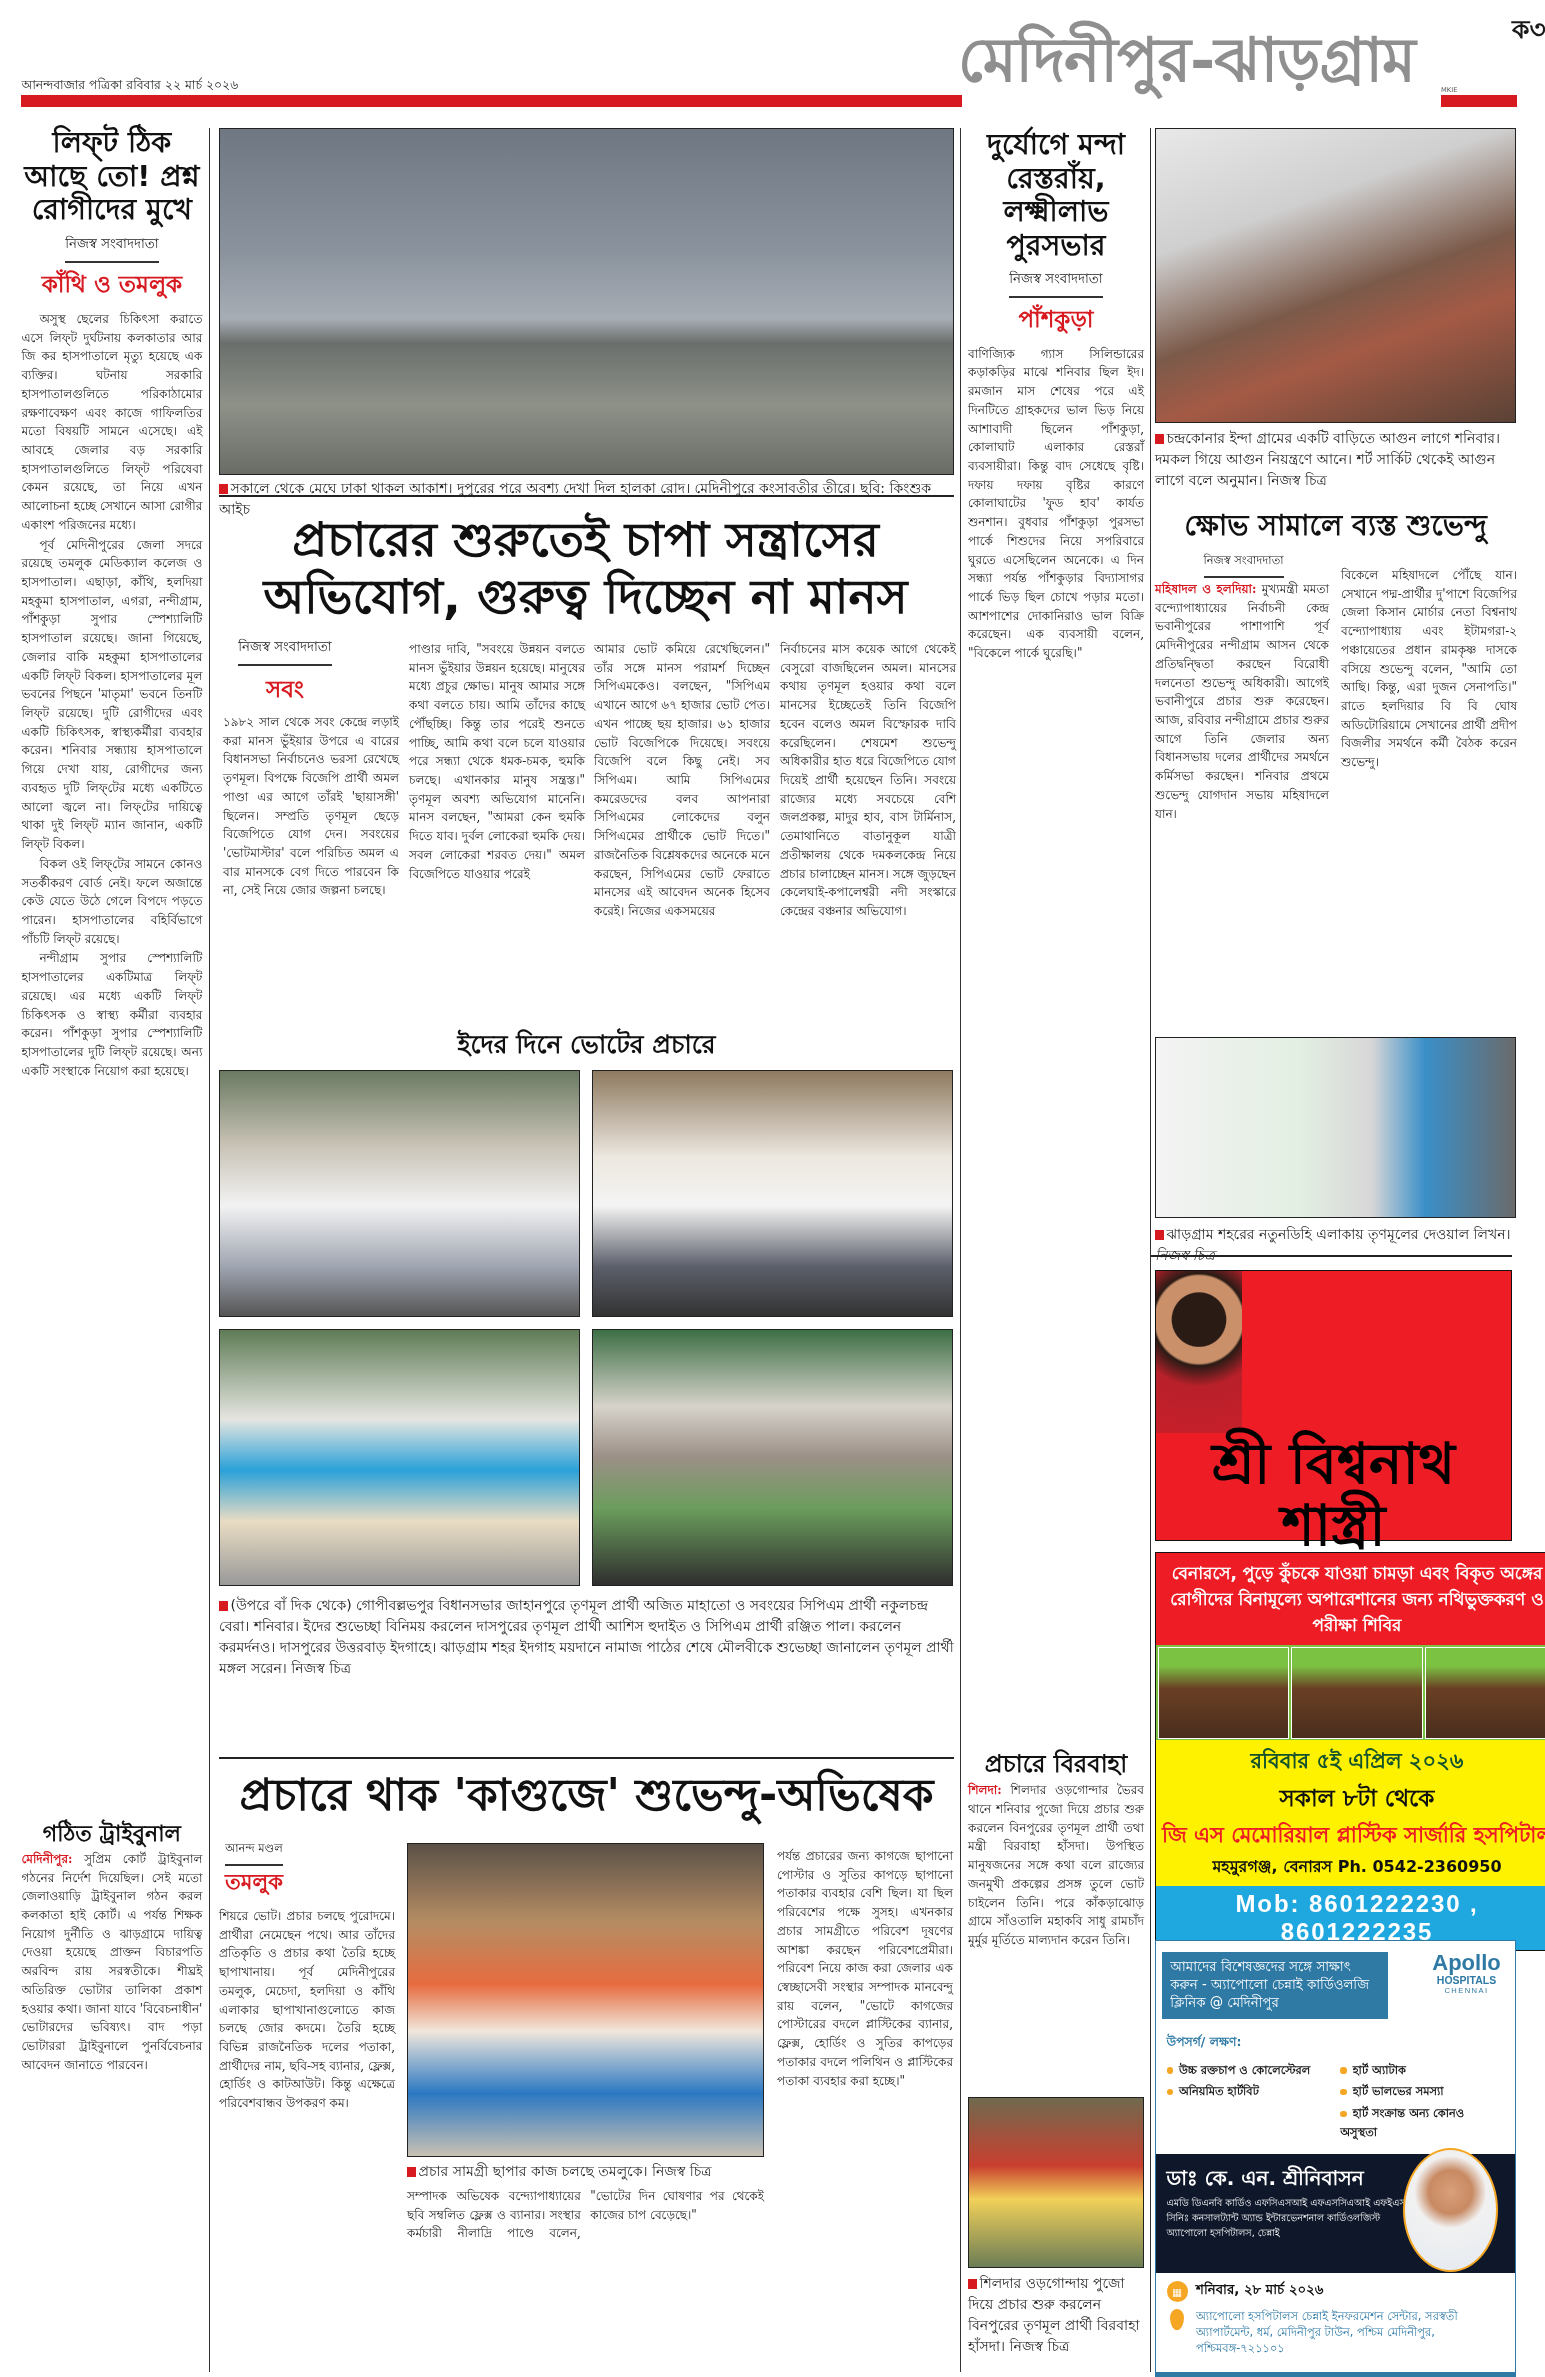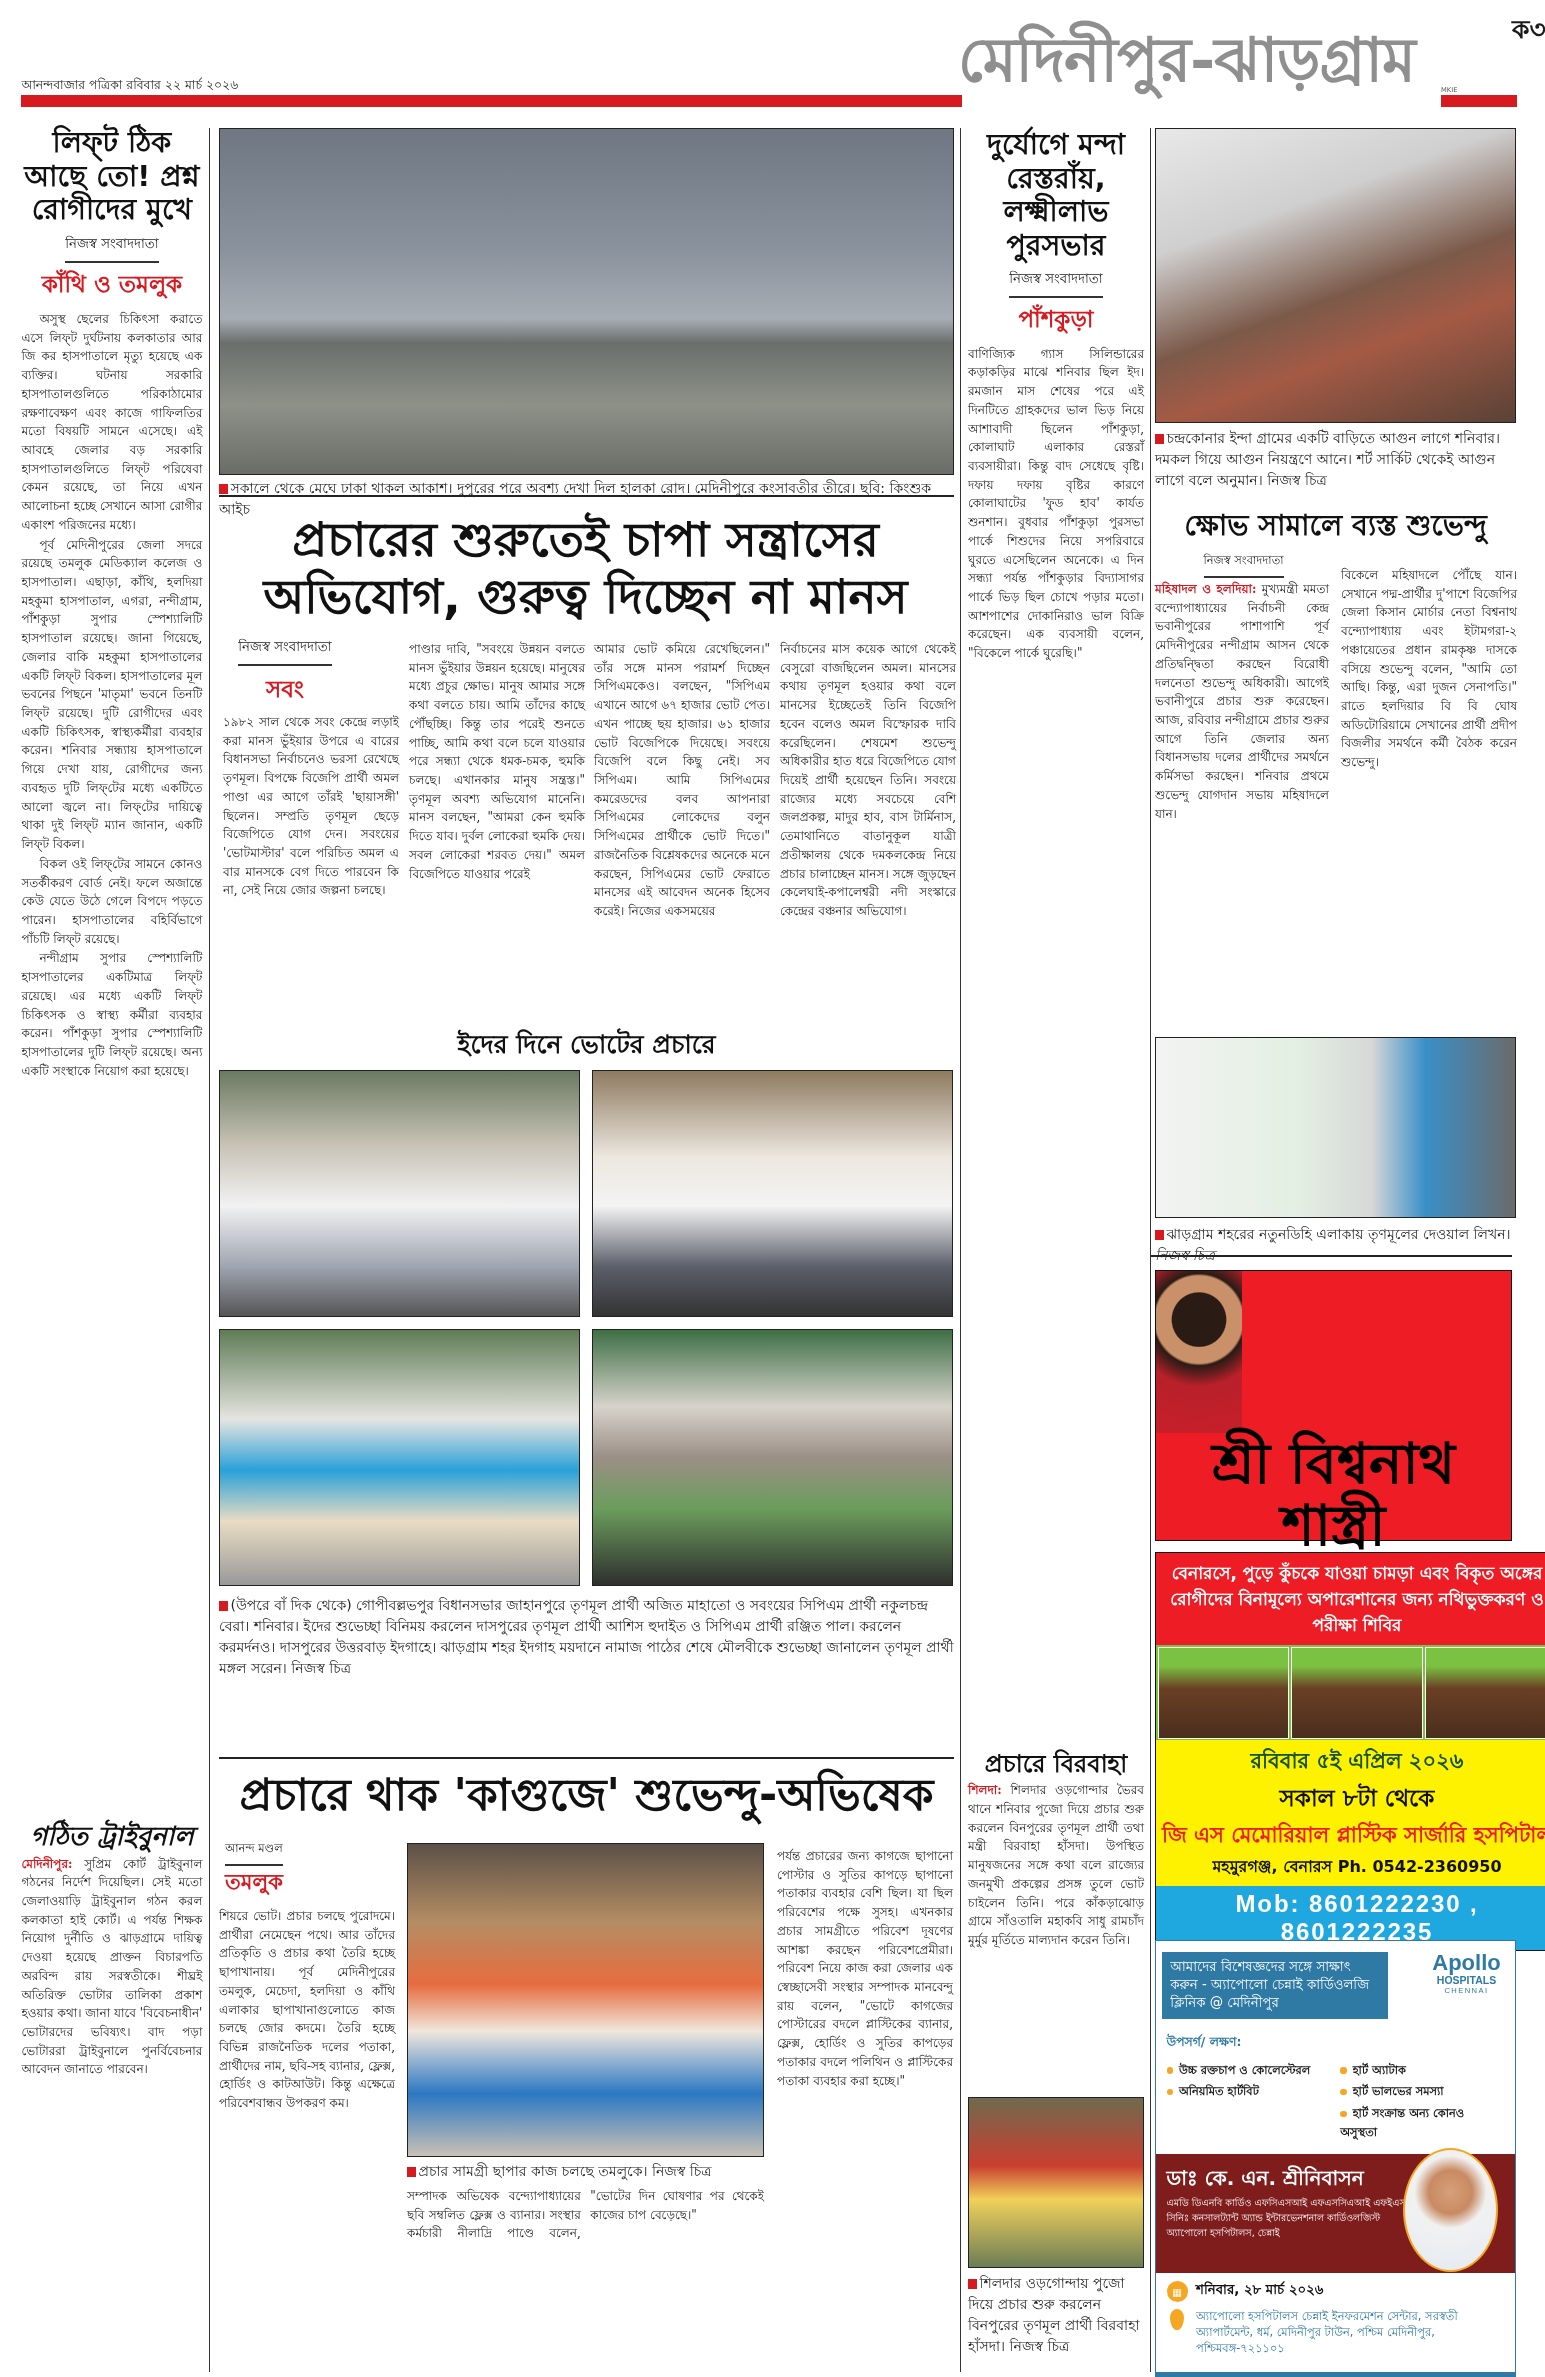--- a/index.html
+++ b/index.html
@@ -50,21 +50,21 @@
   .ad-burn .mob { background: #1fa8e0; color: #fff; font-size: 24px; font-weight: bold; text-align: center; padding: 3.8px 0; letter-spacing: 1.9px; font-family: "Liberation Sans", sans-serif; }
   .ad-apollo { border: 1.4px solid #2f7aa5; background: #fff; }
   .ad-apollo .hdr { background: #2f7aa5; color: #fff; font-size: 13.3px; line-height: 1.35; padding: 6.7px 8.6px; width: 226px; margin: 10.5px 0 0 5.7px; }
   .ad-apollo .logo { position: absolute; right: 14.3px; top: 11.4px; text-align: center; color: #2f7aa5; font-family: "Liberation Sans", sans-serif; }
   .ad-apollo .logo .a { font-size: 22px; font-weight: bold; line-height: 1; }
   .ad-apollo .logo .h { font-size: 10.5px; font-weight: bold; }
   .ad-apollo .logo .c { font-size: 7.6px; letter-spacing: 1.4px; }
   .ad-apollo .sym-title { color: #2f7aa5; font-size: 12.4px; font-weight: bold; margin: 14.3px 0 0 10.5px; }
   .ad-apollo .sym { display: grid; grid-template-columns: 1fr 1fr; gap: 2.9px 9.5px; padding: 8.6px 10.5px 10.5px 10.5px; font-size: 11.4px; font-weight: bold; }
   .ad-apollo .sym span.dot { display: inline-block; width: 6.7px; height: 6.7px; border-radius: 50%; background: #f5a623; margin-right: 5.7px; }
-  .ad-apollo .doc { background: #7f1d1d; color: #fff; padding: 9.5px 10.5px; position: relative; height: 119px; }
+  .ad-apollo .doc { background: #0f172a; color: #fff; padding: 9.5px 10.5px; position: relative; height: 119px; }
   .ad-apollo .doc .dn { font-size: 20px; font-weight: bold; }
   .ad-apollo .doc .dq { font-size: 9.5px; line-height: 1.55; }
   .ad-apollo .doc .pic { position: absolute; right: 17px; top: -5.7px; width: 95px; height: 124px; border-radius: 50%; background: radial-gradient(circle at 50% 35%, #d9a07a 0%, #c88a63 24%, #f1f1f1 40%, #e4eaf1 100%); border: 2.9px solid #f5a623; }
   .ad-apollo .info { padding: 8.6px 10.5px; font-size: 11.4px; color: #2f7aa5; line-height: 1.4; }
   .ad-apollo .info .row { display: flex; gap: 8.6px; align-items: flex-start; margin-bottom: 6.7px; }
   .ad-apollo .info .ic { width: 21px; height: 21px; border-radius: 50%; background: #f5a623; color: #fff; display: flex; align-items: center; justify-content: center; font-size: 10.5px; flex-shrink: 0; }
   .ad-apollo .info .pin { width: 14.3px; height: 21px; background: #f5a623; border-radius: 50% 50% 50% 50% / 40% 40% 60% 60%; flex-shrink: 0; margin: 0 3.3px; }
   .ad-apollo .info .d { color: #111; font-weight: bold; font-size: 13.3px; }
   .ad-apollo .foot { background: #2f7aa5; color: #fff; font-size: 11.4px; padding: 6.7px 6.7px; display: flex; align-items: center; gap: 4.8px; }
 </style>
@@ -84,21 +84,21 @@
   <div class="place" style="margin:2.9px 0 4.8px;">কাঁথি ও তমলুক</div>
   <div class="col-text">
     <p>অসুস্থ ছেলের চিকিৎসা করাতে এসে লিফ্‌ট দুর্ঘটনায় কলকাতার আর জি কর হাসপাতালে মৃত্যু হয়েছে এক ব্যক্তির। ঘটনায় সরকারি হাসপাতালগুলিতে পরিকাঠামোর রক্ষণাবেক্ষণ এবং কাজে গাফিলতির মতো বিষয়টি সামনে এসেছে। এই আবহে জেলার বড় সরকারি হাসপাতালগুলিতে লিফ্‌ট পরিষেবা কেমন রয়েছে, তা নিয়ে এখন আলোচনা হচ্ছে সেখানে আসা রোগীর একাংশ পরিজনের মধ্যে।</p>
     <p>পূর্ব মেদিনীপুরের জেলা সদরে রয়েছে তমলুক মেডিক্যাল কলেজ ও হাসপাতাল। এছাড়া, কাঁথি, হলদিয়া মহকুমা হাসপাতাল, এগরা, নন্দীগ্রাম, পাঁশকুড়া সুপার স্পেশ্যালিটি হাসপাতাল রয়েছে। জানা গিয়েছে, জেলার বাকি মহকুমা হাসপাতালের একটি লিফ্‌ট বিকল। হাসপাতালের মূল ভবনের পিছনে 'মাতৃমা' ভবনে তিনটি লিফ্‌ট রয়েছে। দুটি রোগীদের এবং একটি চিকিৎসক, স্বাস্থ্যকর্মীরা ব্যবহার করেন। শনিবার সন্ধ্যায় হাসপাতালে গিয়ে দেখা যায়, রোগীদের জন্য ব্যবহৃত দুটি লিফ্‌টের মধ্যে একটিতে আলো জ্বলে না। লিফ্‌টের দায়িত্বে থাকা দুই লিফ্‌ট ম্যান জানান, একটি লিফ্‌ট বিকল।</p>
     <p>বিকল ওই লিফ্‌টের সামনে কোনও সতর্কীকরণ বোর্ড নেই। ফলে অজান্তে কেউ যেতে উঠে গেলে বিপদে পড়তে পারেন। হাসপাতালের বহির্বিভাগে পাঁচটি লিফ্‌ট রয়েছে।</p>
     <p>নন্দীগ্রাম সুপার স্পেশ্যালিটি হাসপাতালের একটিমাত্র লিফ্‌ট রয়েছে। এর মধ্যে একটি লিফ্‌ট চিকিৎসক ও স্বাস্থ্য কর্মীরা ব্যবহার করেন। পাঁশকুড়া সুপার স্পেশ্যালিটি হাসপাতালের দুটি লিফ্‌ট রয়েছে। অন্য একটি সংস্থাকে নিয়োগ করা হয়েছে।</p>
   </div>
 </div>
 
 <div class="abs" style="left:21.4px; top:1821px; width:181px;">
-  <div class="headline" style="font-size:26px;font-style:italic;">গঠিত ট্রাইবুনাল</div>
+  <div class="headline" style="font-size:22px;">গঠিত ট্রাইবুনাল</div>
   <div class="col-text" style="margin-top:2.9px;">
     <span class="dateline">মেদিনীপুর:</span>
     <span>সুপ্রিম কোর্ট ট্রাইবুনাল গঠনের নির্দেশ দিয়েছিল। সেই মতো জেলাওয়াড়ি ট্রাইবুনাল গঠন করল কলকাতা হাই কোর্ট। এ পর্যন্ত শিক্ষক নিয়োগ দুর্নীতি ও ঝাড়গ্রামে দায়িত্ব দেওয়া হয়েছে প্রাক্তন বিচারপতি অরবিন্দ রায় সরস্বতীকে। শীঘ্রই অতিরিক্ত ভোটার তালিকা প্রকাশ হওয়ার কথা। জানা যাবে 'বিবেচনাধীন' ভোটারদের ভবিষ্যৎ। বাদ পড়া ভোটাররা ট্রাইবুনালে পুনর্বিবেচনার আবেদন জানাতে পারবেন।</span>
   </div>
 </div>
 
 <div class="abs vrule" style="left:209px; top:128px; height:2244px;"></div>
 
 <div class="abs photo photo-sky" style="left:219px; top:128px; width:735px; height:347px;"></div>
 <div class="abs caption" style="left:219px; top:478px; width:735px;"><span class="sq"></span><span>সকালে থেকে মেঘে ঢাকা থাকল আকাশ। দুপুরের পরে অবশ্য দেখা দিল হালকা রোদ। মেদিনীপুরে কংসাবতীর তীরে। ছবি: কিংশুক আইচ</span></div>

